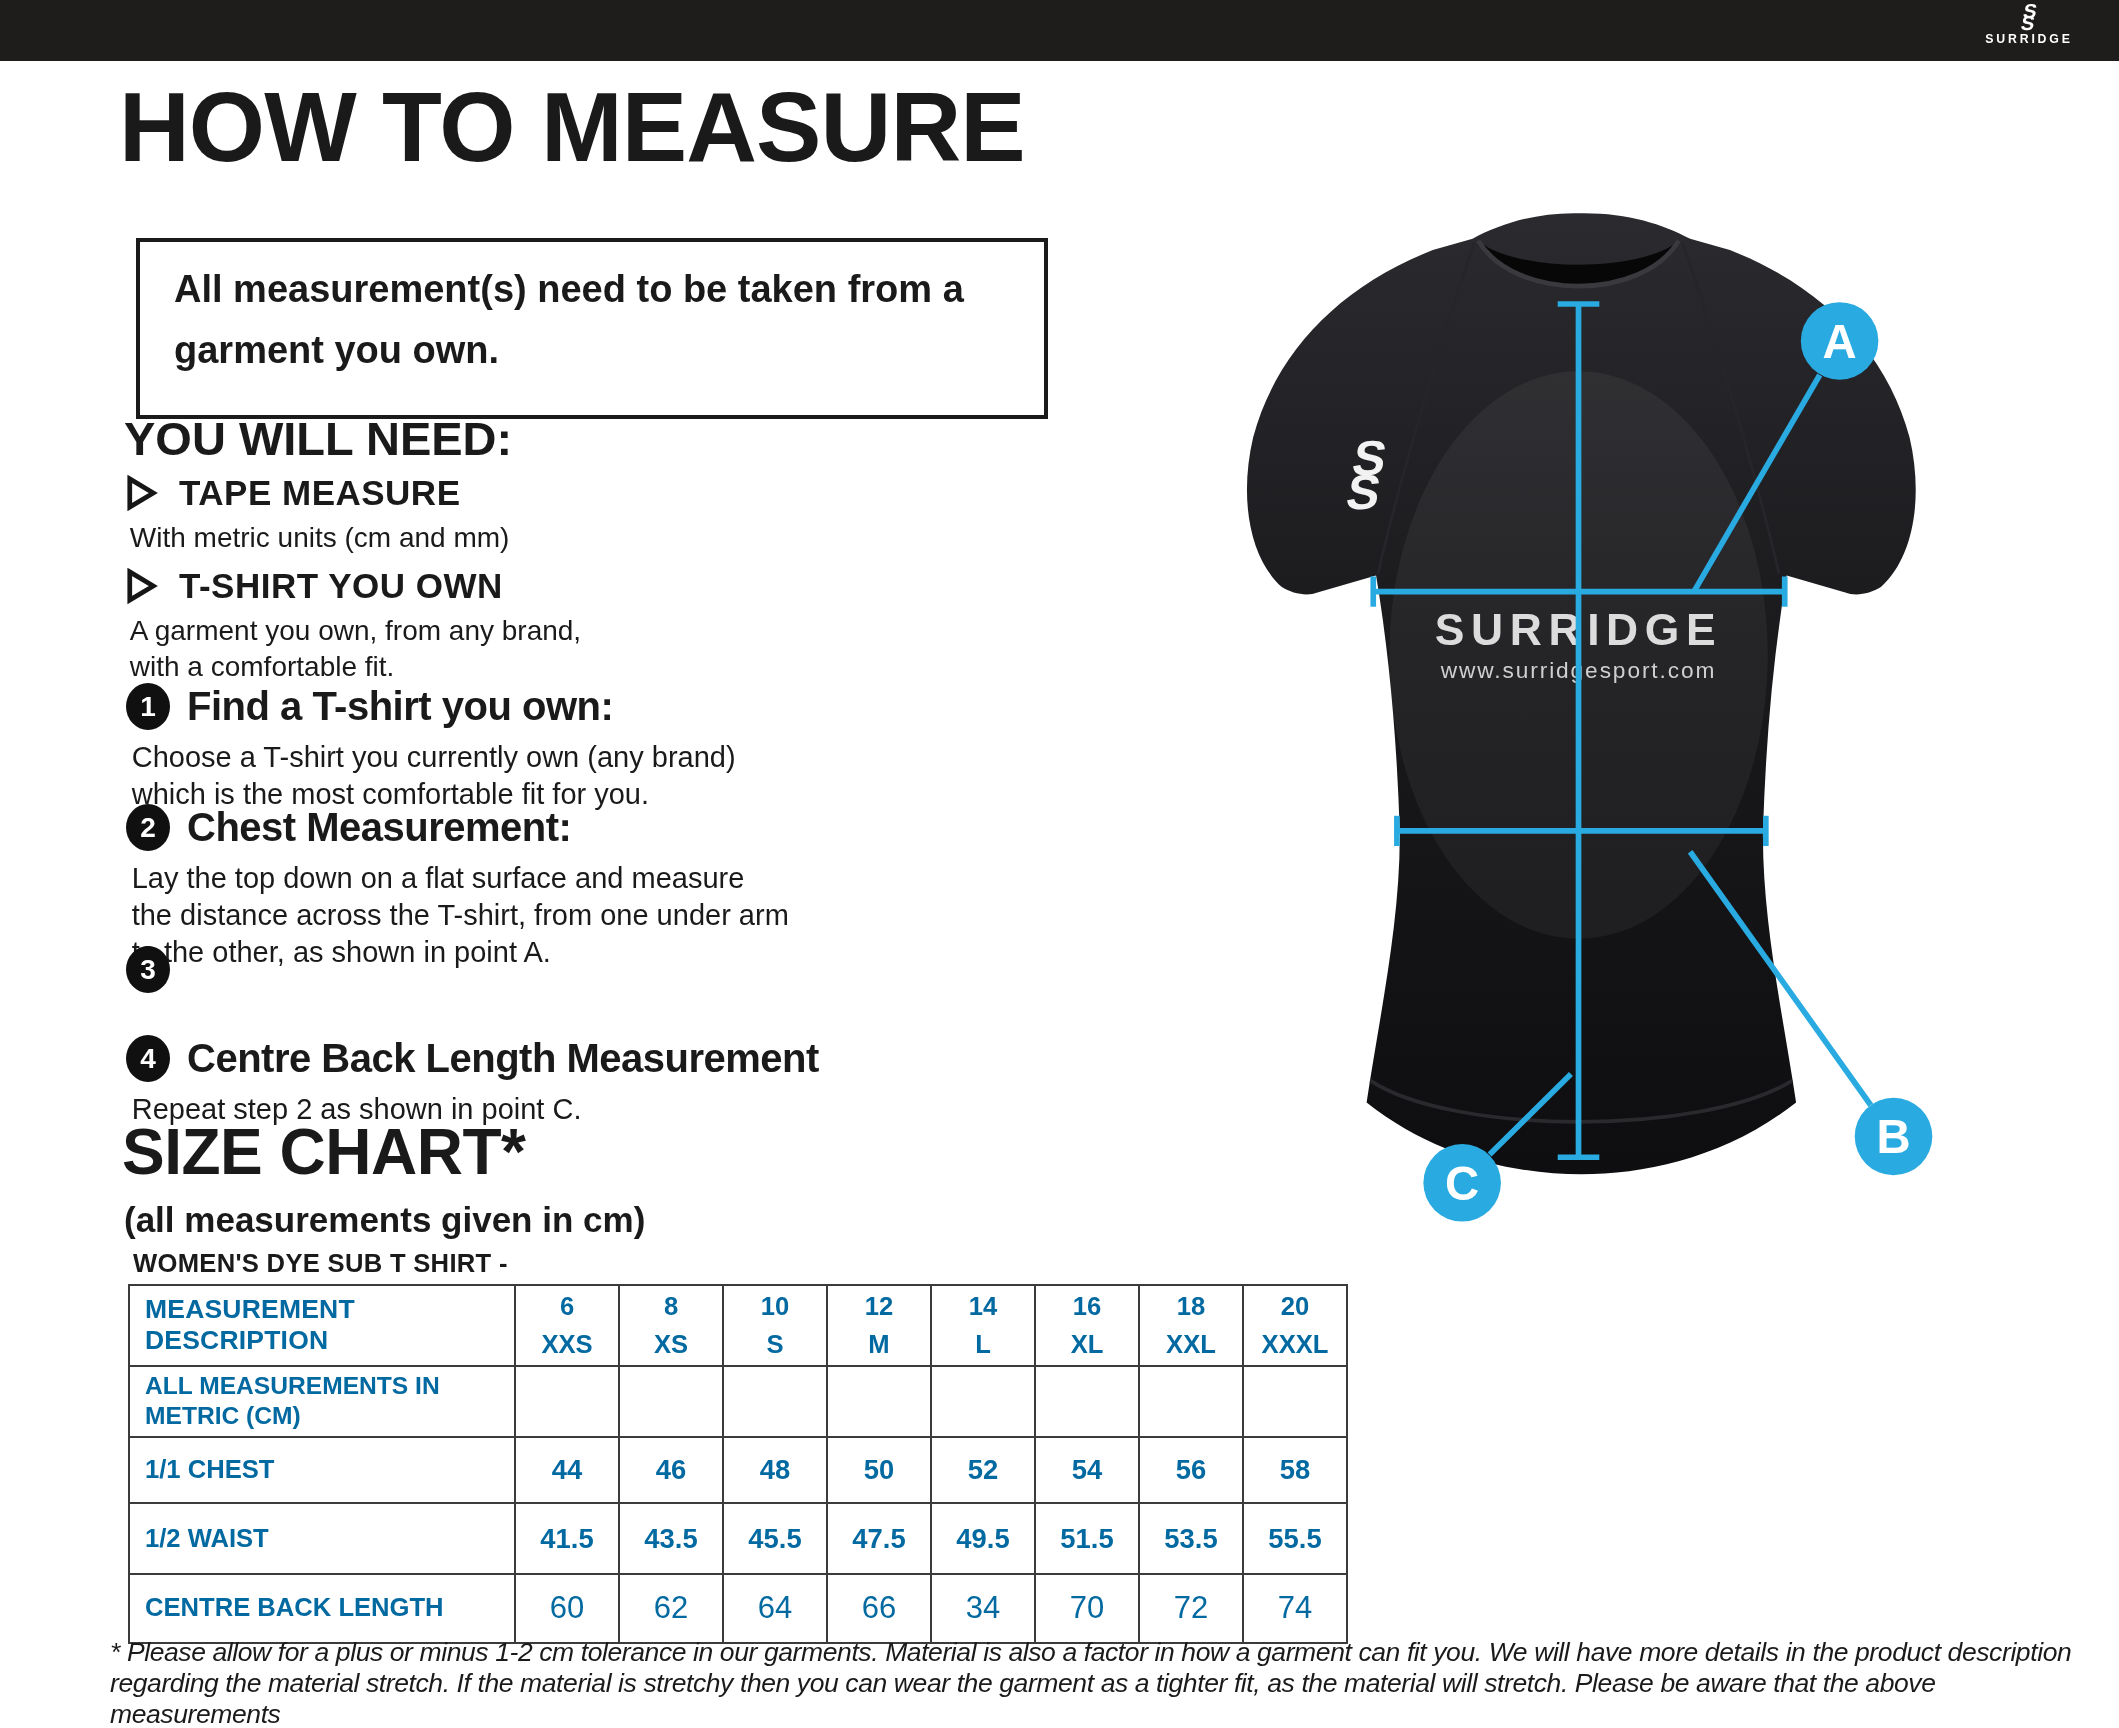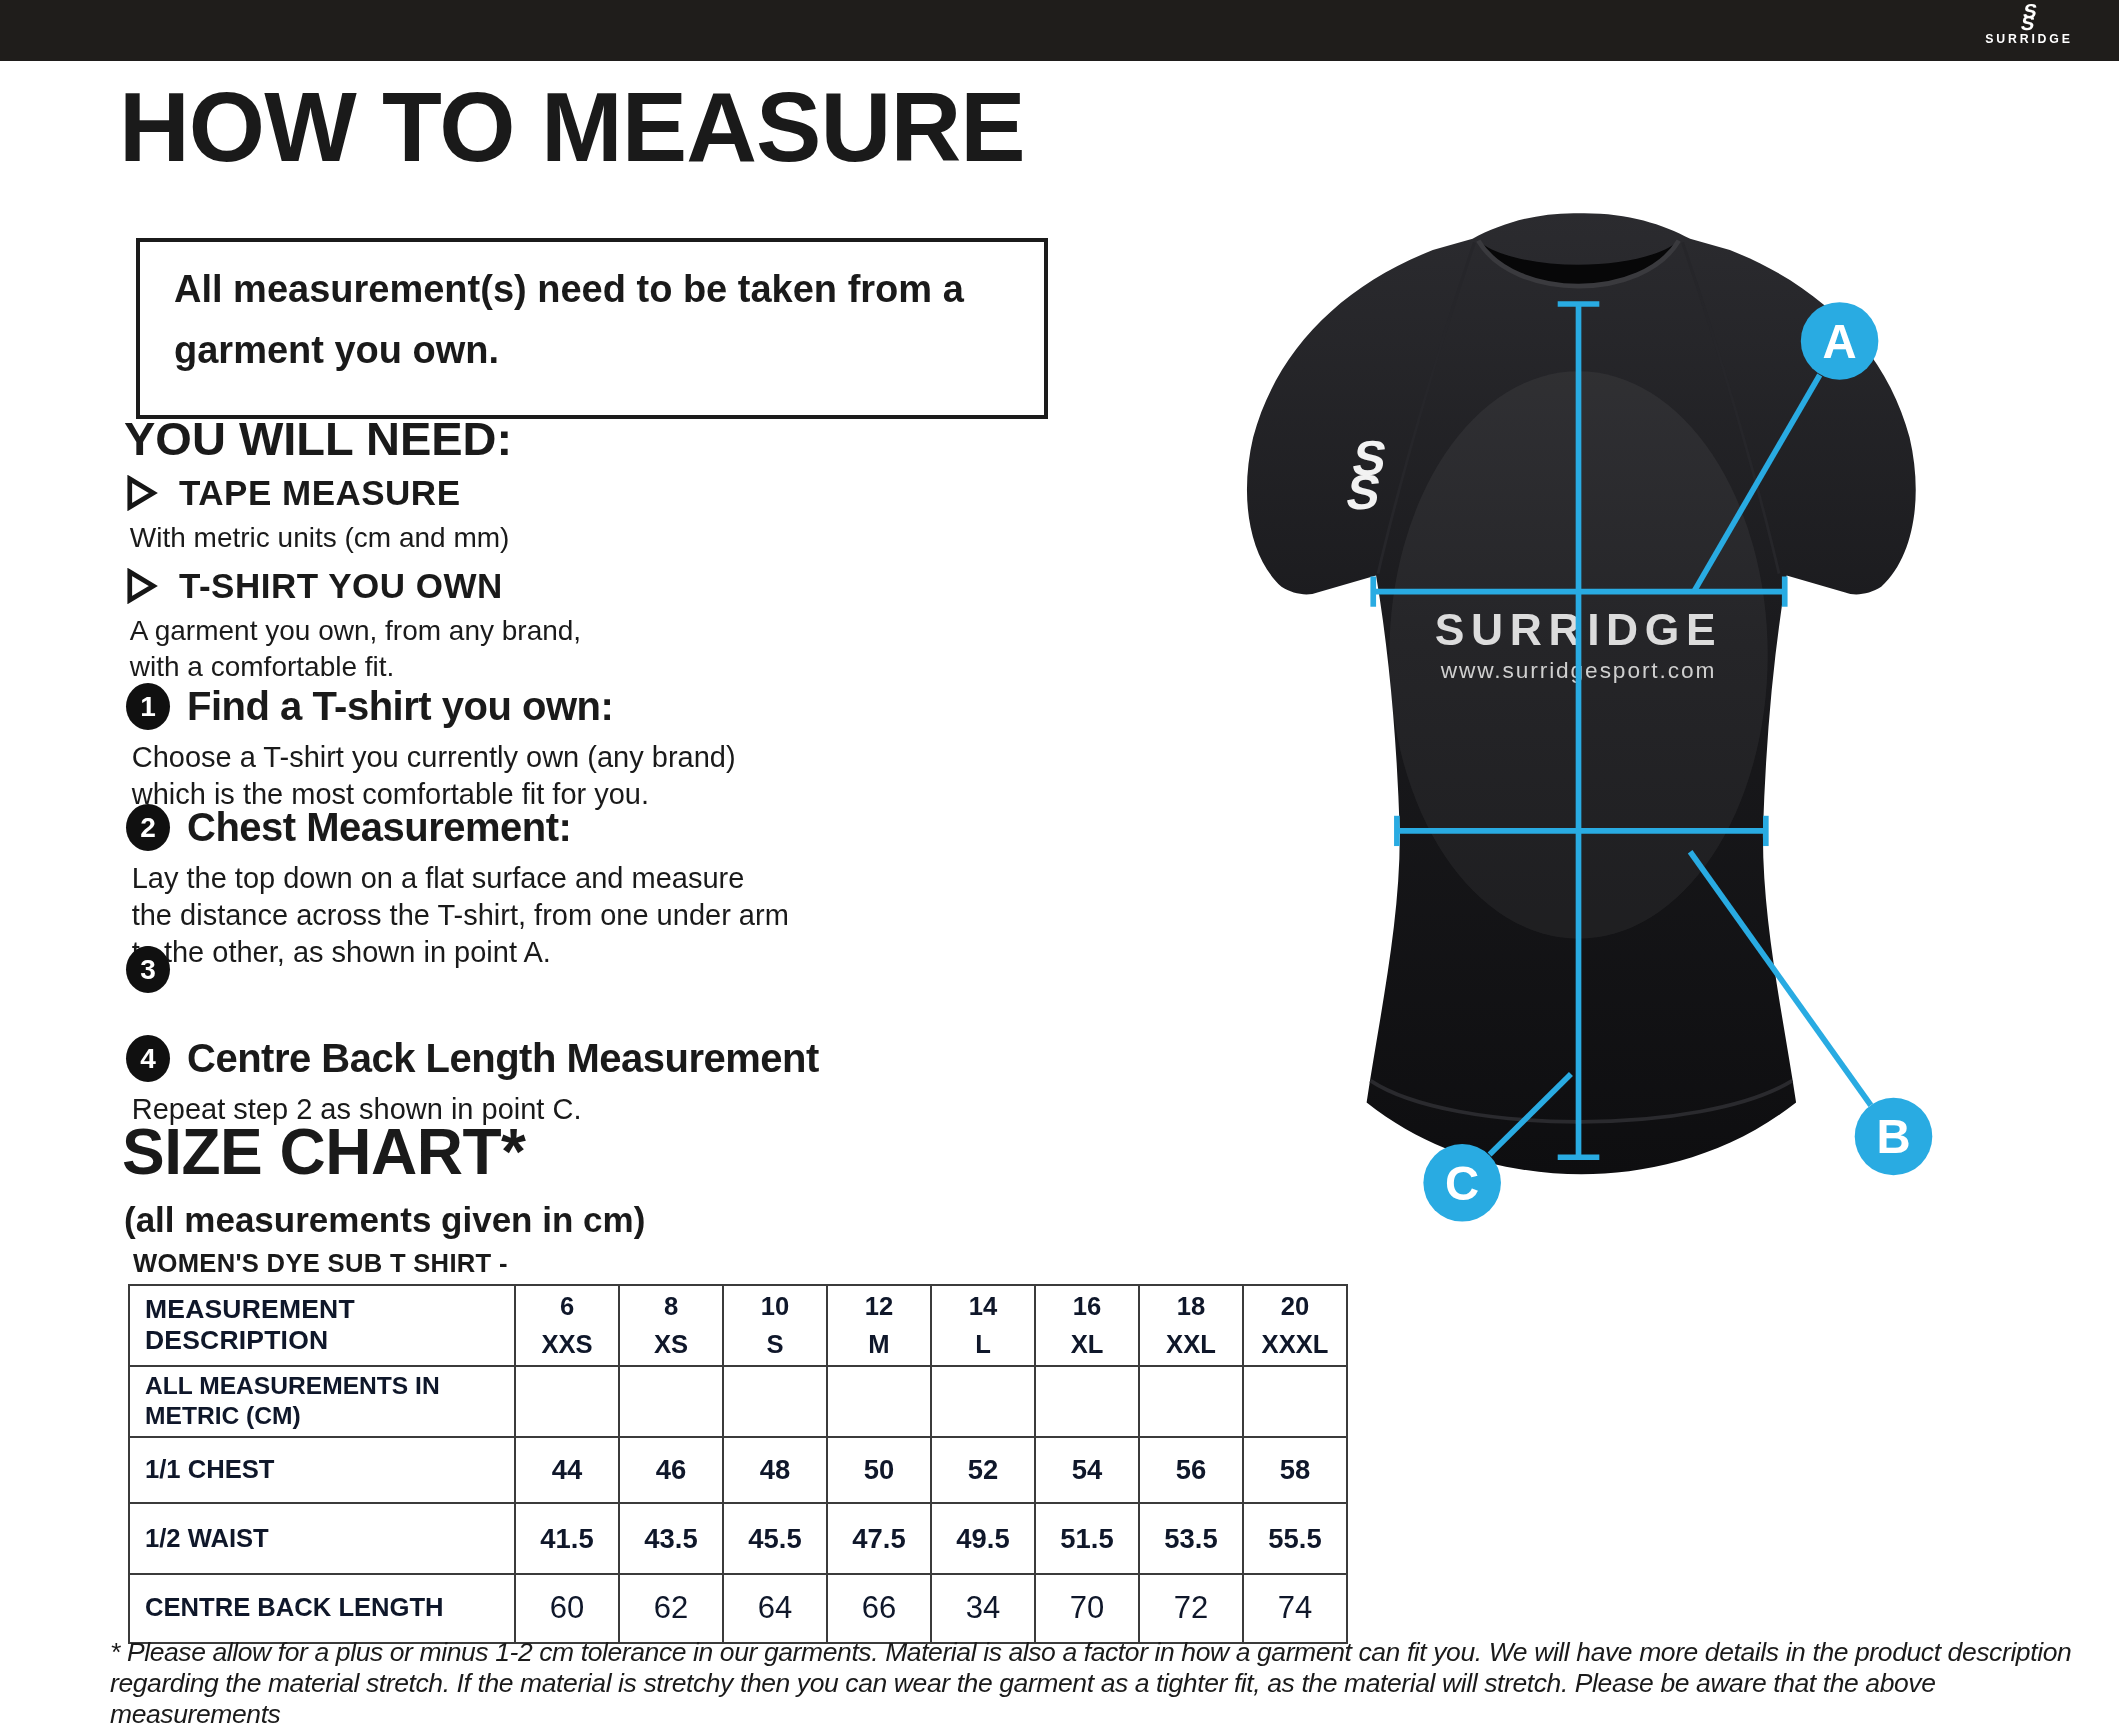--- a/index.html
+++ b/index.html
@@ -44,21 +44,21 @@
 
   .sc-heading{position:absolute;left:122px;top:1115px;margin:0;font-size:64px;font-weight:bold;
               letter-spacing:-0.5px;}
   .sc-sub{position:absolute;left:124px;top:1200px;font-size:35px;font-weight:bold;}
   .product-label{position:absolute;left:133px;top:1249px;font-size:25.6px;font-weight:bold;
                  letter-spacing:0.3px;}
 
   
   .size-table{position:absolute;left:128px;top:1284px;width:1219px;border-collapse:collapse;
               table-layout:fixed;}
-  .size-table td,.size-table th{border:2.8px solid #3b3b3b;color:#0f172a;overflow:hidden;}
+  .size-table td,.size-table th{border:2.8px solid #3b3b3b;color:#0369a1;overflow:hidden;}
   .size-table .desc-header{height:76px;text-align:left;padding-left:15px;font-size:26.5px;
                            font-weight:bold;letter-spacing:0.2px;}
   .size-table .col-head{text-align:center;font-size:25.6px;font-weight:bold;line-height:1.5;}
   .row-metric td{height:53px;}
   .row-chest td{height:57px;}
   .row-waist td{height:61px;}
   .row-back-length td{height:59px;}
   .size-table .rowlabel{text-align:left;padding:3.8px 9.5px 3.8px 15px;font-size:25.6px;
                         font-weight:bold;line-height:1.25;}
   .row-metric .rowlabel{font-size:24.6px;}

